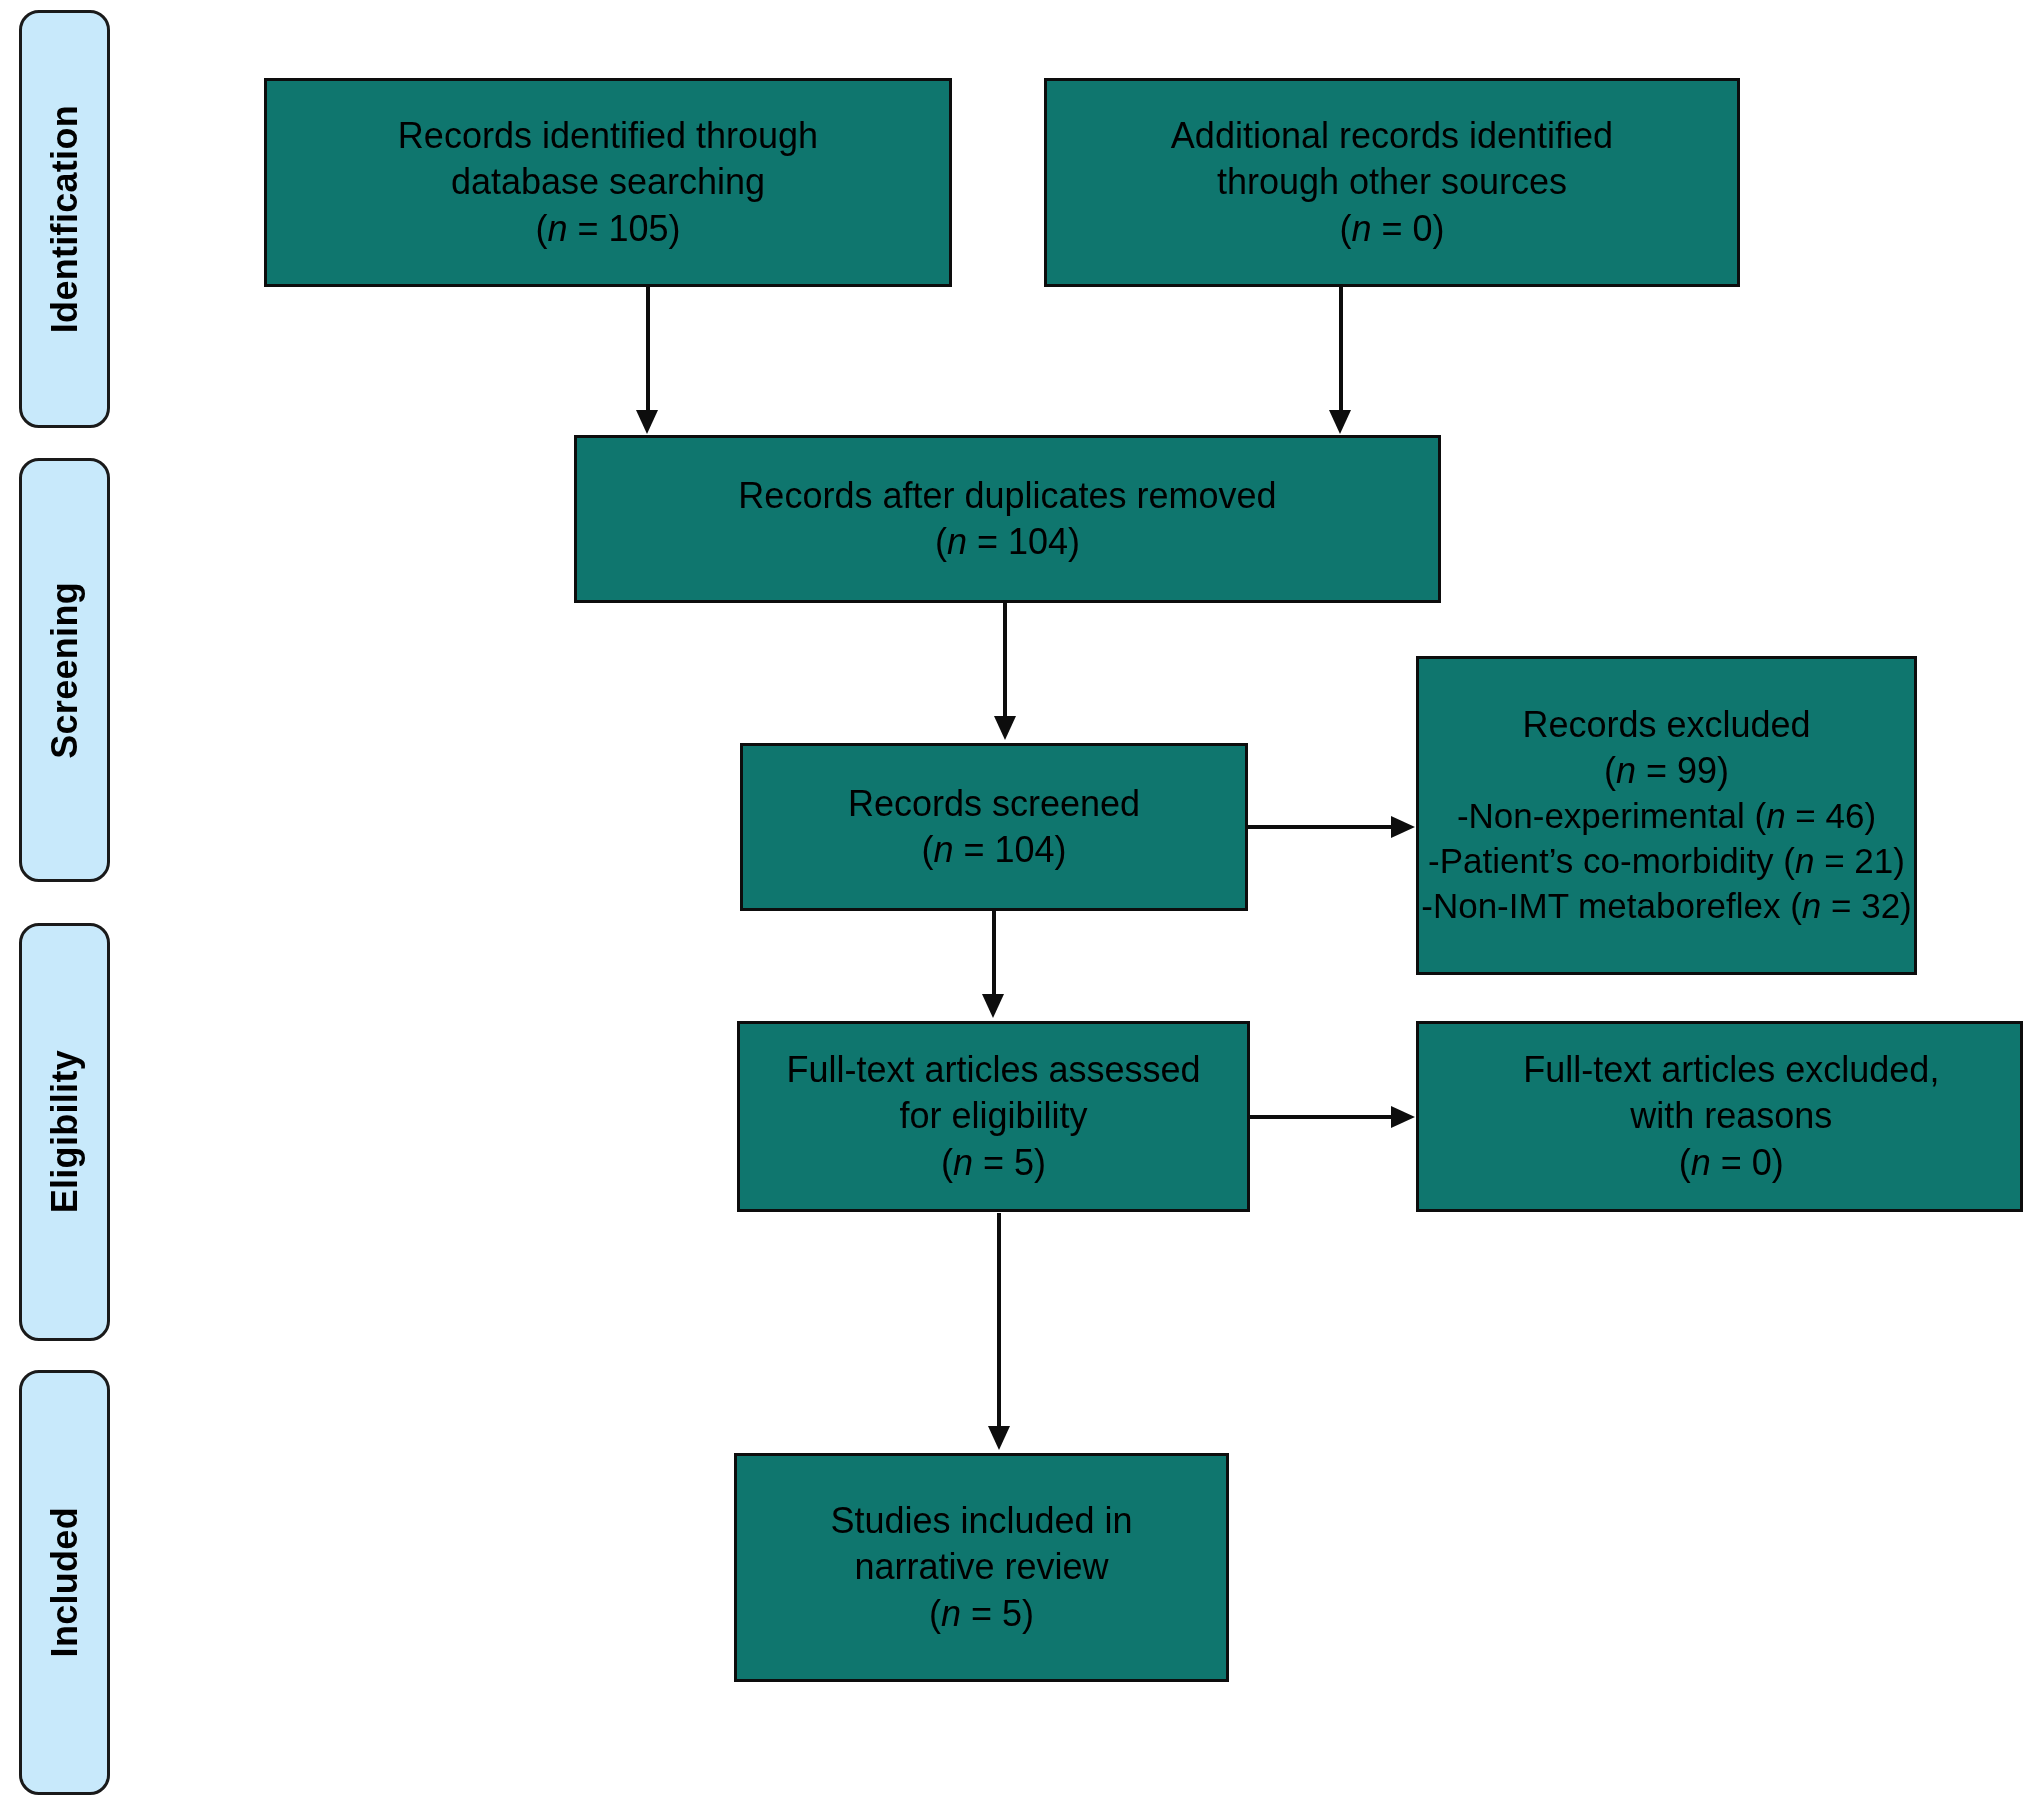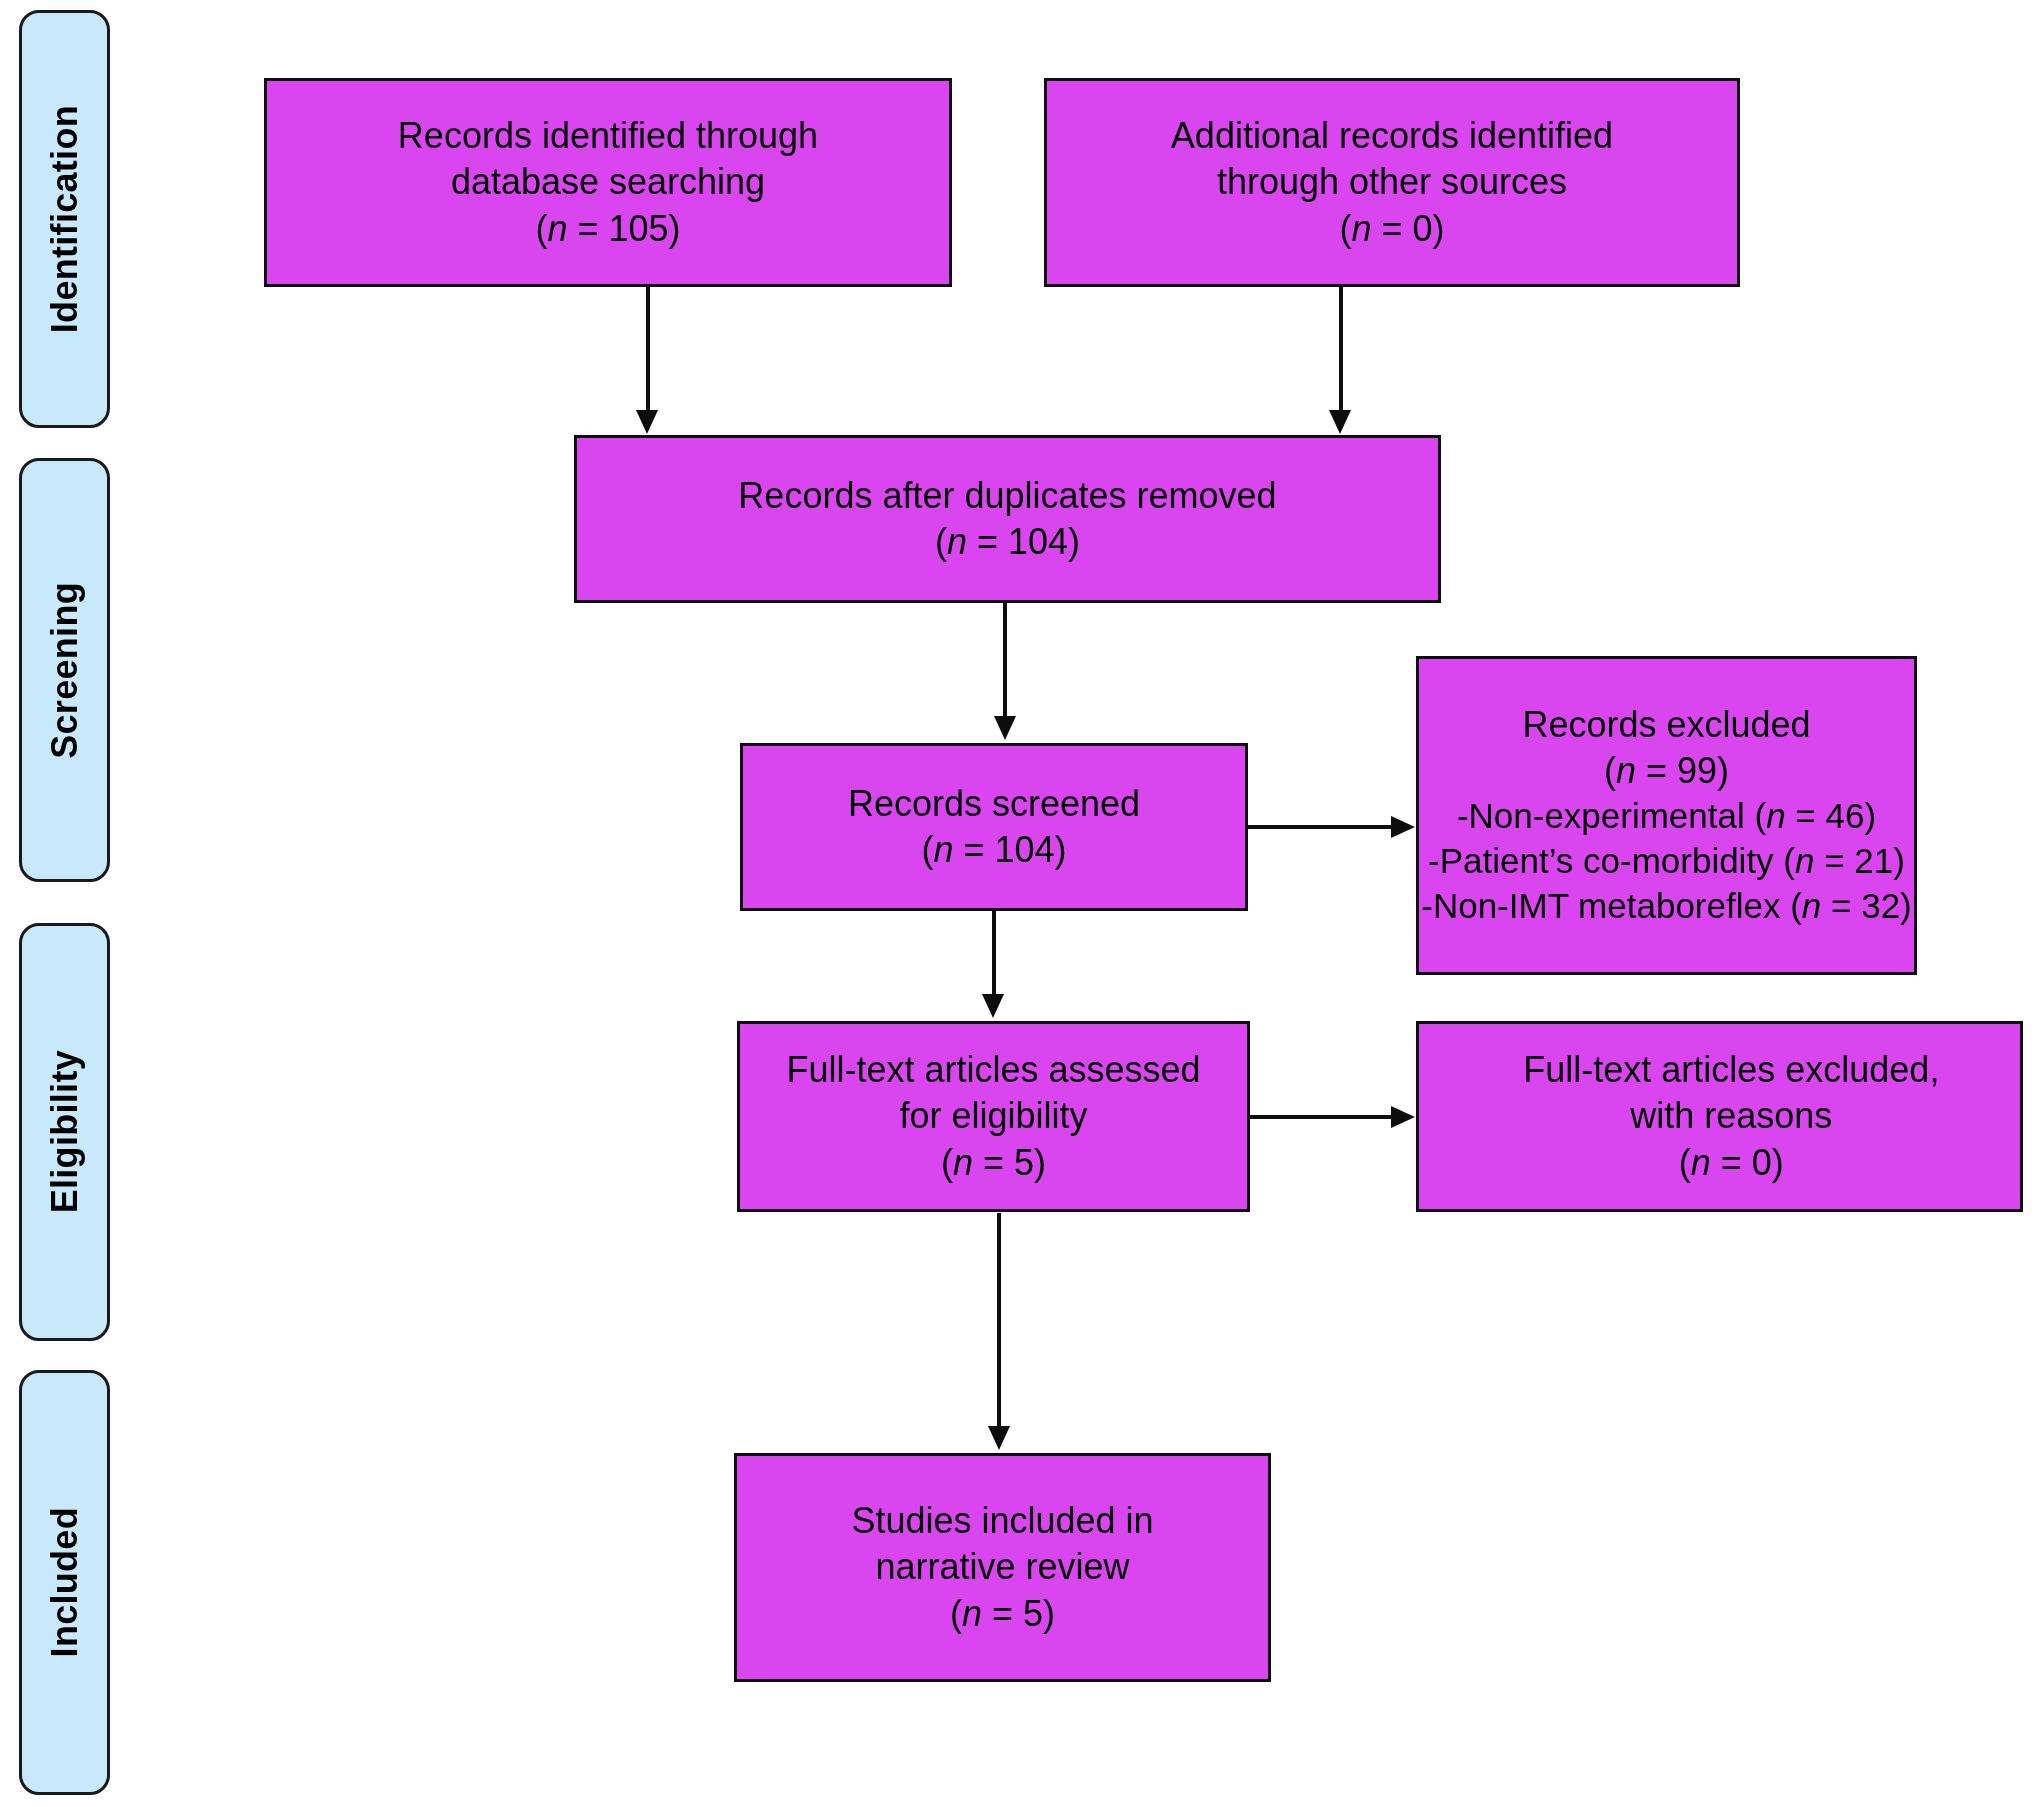--- a/index.html
+++ b/index.html
@@ -42,21 +42,21 @@
     font-weight: bold;
     color: #000000;
     letter-spacing: 0.3px;
     line-height: 1;
     white-space: nowrap;
   }
 
   
   .node {
     position: absolute;
-    background: #d946ef;
+    background: #0f766e;
     border: 3.5px solid #0d0d0d;
     box-sizing: border-box;
     display: flex;
     flex-direction: column;
     align-items: center;
     justify-content: center;
     padding: 5.8px 10.4px;
   }
   .node .line {
     font-size: 36px;
@@ -176,20 +176,20 @@
 
   <div class="node" style="left:1416px; top:1021px; width:607px; height:191px;padding-left:34px;">
     <div class="line">Full-text articles excluded,</div>
     <div class="line">with reasons</div>
     <div class="line"><span>(</span><span class="ital">n</span><span> = 0)</span></div>
   </div>
 
   <div class="vline" style="left:997px; top:1213px; height:216px;"></div>
   <div class="arrow-down" style="left:988px; top:1426px;"></div>
 
-  <div class="node" style="left:734px; top:1453px; width:537px; height:229px;">
+  <div class="node" style="left:734px; top:1453px; width:495px; height:229px;">
     <div class="line">Studies included in</div>
     <div class="line">narrative review</div>
     <div class="line"><span>(</span><span class="ital">n</span><span> =  5)</span></div>
   </div>
 
 </div>
 
 
 </body></html>

